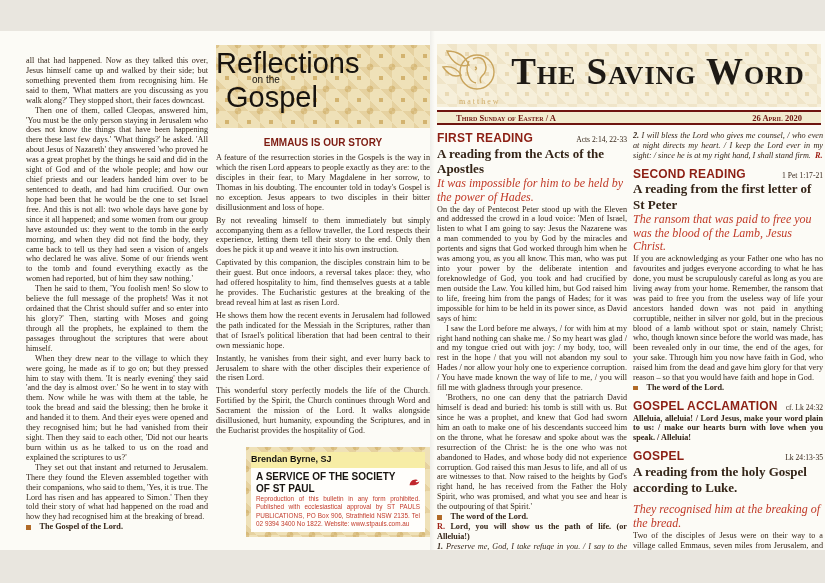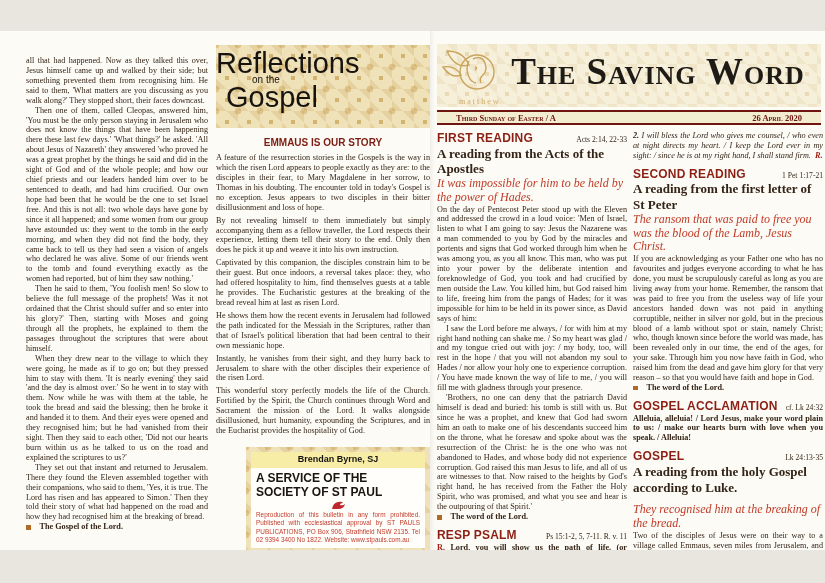--- a/index.html
+++ b/index.html
@@ -33,25 +33,25 @@
   .rf-title{position:absolute;left:0;top:4px;color:#17130f;
             font-family:"Liberation Sans",sans-serif;font-weight:normal;}
   .rf1{font-size:29px;line-height:1;}
   .rf2{font-size:10px;line-height:1;margin:-3px 0 0 36px;}
   .rf3{font-size:29px;line-height:1;margin:-2px 0 0 10px;}
 
   .emmaus{color:#7d1c12;font-family:"Liberation Sans",sans-serif;font-weight:bold;
           font-size:10px;text-align:center;margin:9px 0 4px 0;}
 
   .service-box{margin:11px 0 0 30px;width:184px;padding:5px;box-sizing:border-box;}
-  .author-bar{background:#f7eda6;text-align:center;font-family:"Liberation Sans",sans-serif;
+  .author-bar{background:#f7eda6;font-family:"Liberation Sans",sans-serif;
               font-weight:bold;font-size:9px;color:#141210;padding:2px 0 3px 0;}
   .service-inner{background:#fffefb;padding:3px 5px 4px 5px;text-align:left;}
   .svc-head{display:flex;justify-content:space-between;align-items:center;
-            font-family:"Liberation Sans",sans-serif;font-weight:bold;font-size:12px;color:#191511;flex-direction:column;}
+            font-family:"Liberation Sans",sans-serif;font-weight:bold;font-size:10px;color:#191511;}
   .svc-text{color:#c23b2b;font-family:"Liberation Sans",sans-serif;font-size:6.4px;
             line-height:1.3;text-align:justify;margin-top:2px;}
 
   .masthead{position:absolute;left:437px;top:13px;width:384px;height:63px;}
   .mast-title{position:absolute;left:62px;top:9px;right:4px;text-align:center;
               font-variant:small-caps;font-weight:600;font-size:37px;color:#1e1a15;
               letter-spacing:1px;line-height:1;font-family:"Liberation Serif",serif;}
   .mast-caption{position:absolute;left:22px;bottom:1px;color:#cda75f;font-size:8px;
                 letter-spacing:2px;opacity:0.9;}
   .angel{position:absolute;left:2px;top:1px;}
@@ -97,21 +97,21 @@
         <div class="rf1">Reflections</div>
         <div class="rf2">on the</div>
         <div class="rf3">Gospel</div>
       </div>
     </div>
     <div class="emmaus">EMMAUS IS OUR STORY</div>
     <p>A feature of the resurrection stories in the Gospels is the way in which the risen Lord appears to people exactly as they are: to the disciples in their fear, to Mary Magdalene in her sorrow, to Thomas in his doubting. The encounter told in today's Gospel is no exception. Jesus appears to two disciples in their bitter disillusionment and loss of hope.</p>
     <p class="gap">By not revealing himself to them immediately but simply accompanying them as a fellow traveller, the Lord respects their experience, letting them tell their story to the end. Only then does he pick it up and weave it into his own instruction.</p>
     <p class="gap">Captivated by this companion, the disciples constrain him to be their guest. But once indoors, a reversal takes place: they, who had offered hospitality to him, find themselves guests at a table he provides. The Eucharistic gestures at the breaking of the bread reveal him at last as risen Lord.</p>
     <p class="gap">He shows them how the recent events in Jerusalem had followed the path indicated for the Messiah in the Scriptures, rather than that of Israel's political liberation that had been central to their own messianic hope.</p>
-    <p class="gap">Instantly, he vanishes from their sight, and they hurry back to Jerusalem to share with the other disciples their experience of the risen Lord.</p>
+    <p class="gap">Instantly, he vanishes from their sight, and ever hurry back to Jerusalem to share with the other disciples their experience of the risen Lord.</p>
     <p class="gap">This wonderful story perfectly models the life of the Church. Fortified by the Spirit, the Church continues through Word and Sacrament the mission of the Lord. It walks alongside disillusioned, hurt humanity, expounding the Scriptures, and in the Eucharist provides the hospitality of God.</p>
 
     <div class="service-box damask">
       <div class="author-bar">Brendan Byrne, SJ</div>
       <div class="service-inner">
         <div class="svc-head">
           <span>A SERVICE OF THE SOCIETY OF ST PAUL</span>
           <svg width="16" height="11" viewBox="0 0 16 11">
             <path d="M2 9 Q3 3 8 2 Q12 1 13 3 Q10 3 10 5 Q13 6 15 4 Q14 9 8 9 Z" fill="#c0272d"></path>
           </svg>
@@ -146,24 +146,20 @@
       <span class="h">FIRST READING</span>
       <span class="cite">Acts 2:14, 22-33</span>
     </div>
     <p class="source">A reading from the Acts of the Apostles</p>
     <p class="summary">It was impossible for him to be held by the power of Hades.</p>
     <p>On the day of Pentecost Peter stood up with the Eleven and addressed the crowd in a loud voice: 'Men of Israel, listen to what I am going to say: Jesus the Nazarene was a man commended to you by God by the miracles and portents and signs that God worked through him when he was among you, as you all know. This man, who was put into your power by the deliberate intention and foreknowledge of God, you took and had crucified by men outside the Law. You killed him, but God raised him to life, freeing him from the pangs of Hades; for it was impossible for him to be held in its power since, as David says of him:</p>
     <p class="ind">I saw the Lord before me always, / for with him at my right hand nothing can shake me. / So my heart was glad / and my tongue cried out with joy: / my body, too, will rest in the hope / that you will not abandon my soul to Hades / nor allow your holy one to experience corruption. / You have made known the way of life to me, / you will fill me with gladness through your presence.</p>
     <p class="ind">'Brothers, no one can deny that the patriarch David himself is dead and buried: his tomb is still with us. But since he was a prophet, and knew that God had sworn him an oath to make one of his descendants succeed him on the throne, what he foresaw and spoke about was the resurrection of the Christ: he is the one who was not abandoned to Hades, and whose body did not experience corruption. God raised this man Jesus to life, and all of us are witnesses to that. Now raised to the heights by God's right hand, he has received from the Father the Holy Spirit, who was promised, and what you see and hear is the outpouring of that Spirit.'</p>
     <p class="ending"><span class="sq"></span><span>The word of the Lord.</span></p>
 
-    <div class="sec-head">
-      <span class="h">RESP PSALM</span>
-      <span class="cite">Ps 15:1-2, 5, 7-11. R. v. 11</span>
-    </div>
     <p class="bold"><span class="r">R.</span> <span>Lord, you will show us the path of life.</span> <span>(or Alleluia!)</span></p>
     <p class="verse"><span class="vnum">1.</span> <span>Preserve me, God, I take refuge in you. / I say to the Lord: 'You are my God.' / O Lord, it is you who are my portion and cup; / it is you yourself who are my prize.</span>&nbsp;&nbsp;<span class="r">R.</span></p>
   </div>
 
   <div class="col" id="col4">
     <p class="verse" style="margin-top:0;"><span class="vnum">2.</span> <span>I will bless the Lord who gives me counsel, / who even at night directs my heart. / I keep the Lord ever in my sight: / since he is at my right hand, I shall stand firm.</span>&nbsp;&nbsp;<span class="r">R.</span></p>
 
     <div class="sec-head">
       <span class="h">SECOND READING</span>
       <span class="cite">1 Pet 1:17-21</span>

